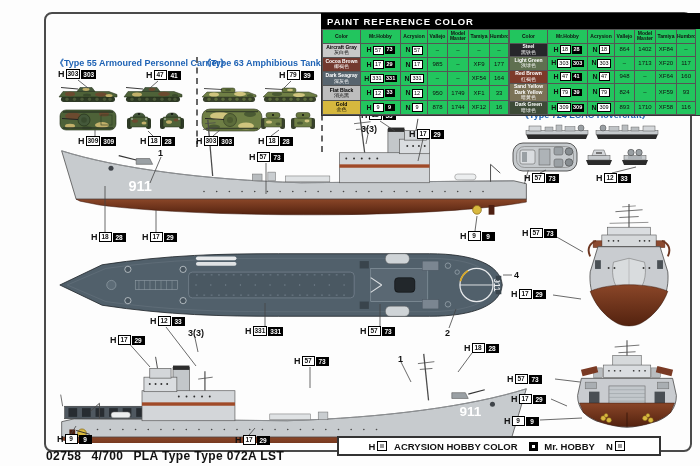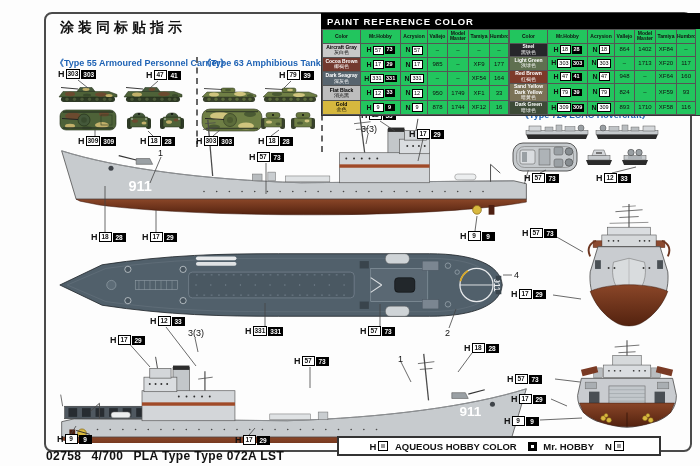--- a/index.html
+++ b/index.html
@@ -21,42 +21,41 @@
   .sw .cn{font-size:5px;}
   .tchip{display:inline-flex;align-items:center;gap:1px;justify-content:center;}
   .tchip b{font-size:7px;}
   .twb{border:0.8px solid #000;background:#fff;color:#000;font-size:5.5px;line-height:7px;padding:0 1px;min-width:7px;display:inline-block;}
   .tbb{background:#000;color:#fff;font-size:5.5px;line-height:7.5px;padding:0 1.5px;min-width:7px;display:inline-block;font-weight:bold;}
   
   .chip{position:absolute;display:flex;align-items:center;gap:1px;font-weight:bold;white-space:nowrap;z-index:6;}
   .chip b{font-size:9px;}
   .cwb{border:1px solid #000;background:#fff;font-size:6.5px;line-height:8px;padding:0 1px;min-width:9px;text-align:center;font-weight:bold;display:inline-block;}
   .cbb{background:#000;color:#fff;font-size:6.5px;line-height:9px;padding:0 2px;min-width:9px;text-align:center;font-weight:bold;display:inline-block;}
-  .numlab{position:absolute;font-size:9px;font-weight:normal;z-index:6;}
+  .numlab{position:absolute;font-size:9px;font-weight:bold;z-index:6;}
   .art{position:absolute;z-index:3;}
   #leaders{position:absolute;left:0;top:0;z-index:5;pointer-events:none;}
   
   .legendbox{position:absolute;left:337px;top:436px;width:320px;height:16px;border:2px solid #333;background:#fff;
              display:flex;align-items:center;justify-content:center;gap:11px;font-weight:bold;font-size:9.5px;z-index:8;}
   .lgitem{display:inline-flex;align-items:center;gap:2px;}
   .lg-sq{width:8px;height:8px;border:1px solid #000;background:#fff;display:inline-block;position:relative;}
   .lg-sq::after{content:"";position:absolute;inset:2px;background:#999;}
   .lg-bsq{width:9px;height:9px;background:#000;display:inline-block;position:relative;}
   .lg-bsq::after{content:"";position:absolute;inset:3px;background:#fff;}
   .footer{position:absolute;left:46px;top:449px;font-size:12px;font-weight:bold;letter-spacing:0.4px;z-index:8;}
   .footer span{margin-right:10px;}
   svg text{font-family:"Liberation Sans",sans-serif;}
 </style>
 </head>
 <body>
 
 <div class="sheet">
   <div class="frame"></div>
 
-  <div class="title-cn">涂装同标贴指示</div>
 
   <div class="seclabel" style="left:55px;top:57px">《Type 55 Armoured Personnel Carrier》</div>
   <div class="seclabel" style="left:202px;top:57px">《Type 63 Amphibious Tank》</div>
   <div class="seclabel" style="left:520px;top:109px">《Type 724 LCAC Hovercraft》</div>
 
   <div class="vdash" style="left:196px;top:57px;height:90px"></div>
   <div class="vdash" style="left:321px;top:104px;height:48px"></div>
 
   <div class="ptable">
     <div class="pt-title">PAINT  REFERENCE  COLOR</div>
@@ -930,20 +929,20 @@
       <span class="cwb">17</span>
       <span class="cbb">29</span>
     </span>
   <span class="chip" style="left:504px;top:416px">
       <b>H</b>
       <span class="cwb">9</span>
       <span class="cbb">9</span>
     </span>
 
   <div class="legendbox">
-    <span class="lgitem"><b>H</b><span class="lg-sq"></span>&nbsp;<span>AQUEOUS HOBBY COLOR</span></span>
+    <span class="lgitem"><b>H</b><span class="lg-sq"></span>&nbsp;<span>ACRYSION HOBBY COLOR</span></span>
     <span class="lgitem"><span class="lg-bsq"></span>&nbsp;<span>Mr. HOBBY</span></span>
     <span class="lgitem"><b>N</b><span class="lg-sq"></span>&nbsp;</span>
   </div>
   <div class="footer">
     <span>02758</span><span>4/700</span><span>PLA Type Type 072A LST</span>
   </div>
 </div>
 
 </body></html>

